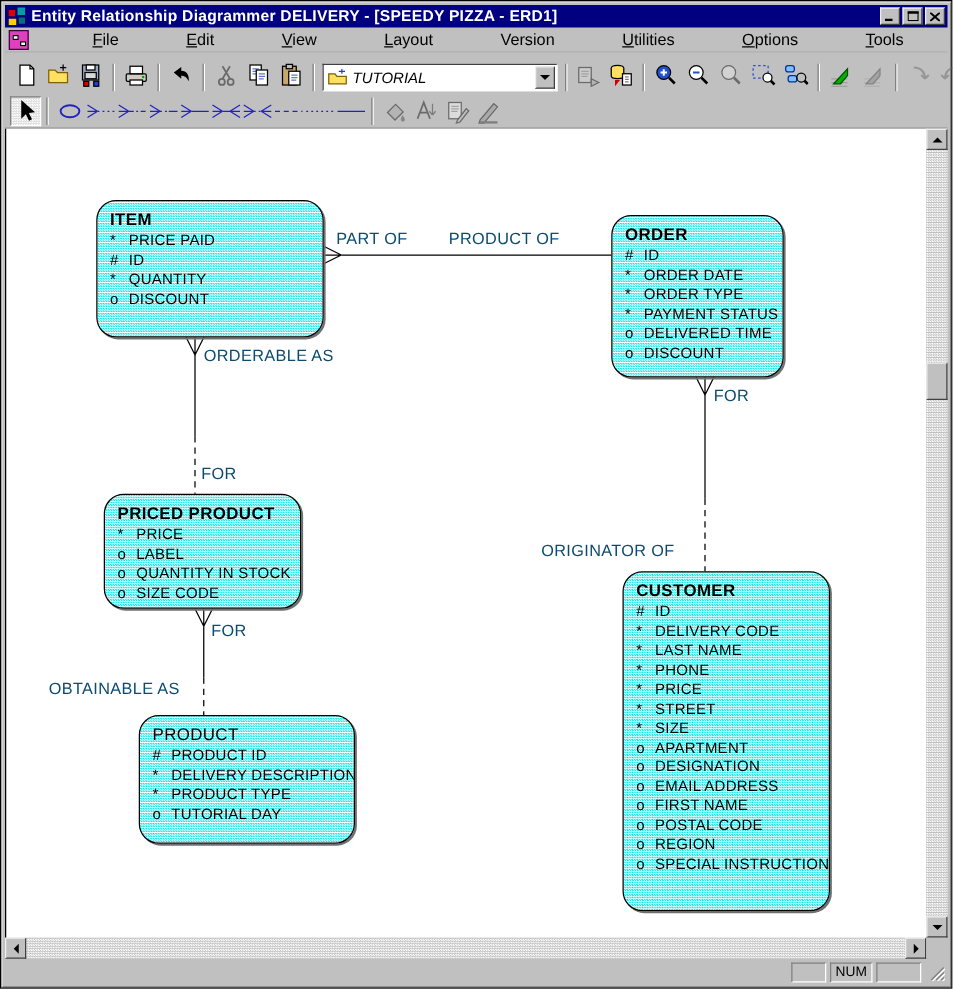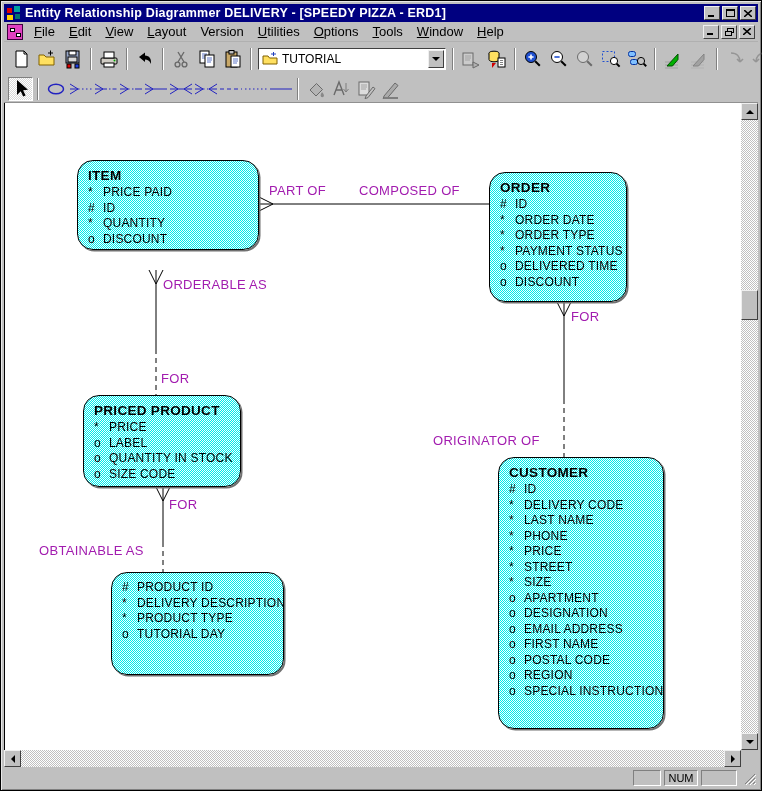--- a/index.html
+++ b/index.html
@@ -23,26 +23,26 @@
   .wbtn { width:16px; height:14px; background:#c0c0c0; border:1px solid; border-color:#efefef #404040 #404040 #efefef;
     display:flex; align-items:center; justify-content:center; }
   .wbtn svg { display:block; }
 
   
   .menubar { height:20px; display:flex; align-items:center; padding:0 2px; flex:0 0 auto; border-bottom:1px solid #b0b0b0; }
   .mdiicon { width:16px; height:16px; background:#e040c0; border:1px solid #400040; margin:0 4px 0 1px; position:relative; flex:0 0 auto; }
   .mdiicon i { position:absolute; display:block; background:#fff; }
   .mi1 { left:2px; top:3px; width:5px; height:4px; border:1px solid #000; }
   .mi2 { left:8px; top:8px; width:5px; height:4px; border:1px solid #000; background:#ffe060; }
-  .menu-item { font-size:13px; color:#000; padding:2px 7px; white-space:nowrap; }
+  .menu-item { font-size:13px; color:#000; padding:2px 7px; white-space:nowrap;margin-left:40px; }
   .menubar .spacer { flex:1 1 auto; }
   .mdibtns { display:flex; gap:2px; margin-right:1px; }
 
   
-  .toolbar { height:33px; display:flex; align-items:center; padding:2px 4px; flex:0 0 auto; }
+  .toolbar { height:33px; display:flex; align-items:flex-end; padding:2px 4px; flex:0 0 auto;font-style:italic; }
   .toolbar2 { height:28px; display:flex; align-items:center; padding:1px 4px; flex:0 0 auto; border-bottom:1px solid #909090; }
   .tbtn { width:26px; height:26px; display:flex; align-items:center; justify-content:center; flex:0 0 auto; }
   .toolbar2 .tbtn { width:25px; height:24px; }
   .tbtn.disabled { filter: grayscale(1) opacity(0.45); }
   .tbtn.pressed { border:1px solid; border-color:#808080 #fff #fff #808080;
     background: conic-gradient(#ffffff 0 25%, #d8d8d8 0 50%, #ffffff 0 75%, #d8d8d8 0) 0 0 / 2px 2px; }
   .ticon { display:flex; }
   .ticon svg { display:block; }
   .tsep { width:2px; height:22px; border-left:1px solid #808080; border-right:1px solid #fff; margin:0 4px; flex:0 0 auto; }
 
@@ -66,21 +66,21 @@
   svg.rel-lines { position:absolute; left:0; top:0; pointer-events:none; }
   svg.rel-lines * { pointer-events:stroke; }
 
   .entity { position:absolute; border:1px solid #000; border-radius:16px;
     background: conic-gradient(#00eaea 0 25%, #f4ffff 0 50%, #00eaea 0 75%, #f4ffff 0) 0 0 / 2px 2px;
     box-shadow: 1.5px 1.5px 0 #707070; padding:7px 0 0 10px; overflow:hidden; }
   .etitle { font-size:13.5px; font-weight:bold; letter-spacing:0.3px; margin-bottom:2px; white-space:nowrap; }
   .etitle.plain { font-weight:normal; }
   .attr { display:flex; font-size:12px; line-height:15.5px; letter-spacing:0.2px; white-space:nowrap; }
   .ap { width:15px; flex:0 0 auto; }
-  .rlabel { position:absolute; font-size:13px; letter-spacing:0.3px; white-space:nowrap; color:#a21caf; }
+  .rlabel { position:absolute; font-size:13px; letter-spacing:0.3px; white-space:nowrap; color:#0c4a6e; }
 
   
   .vsb { width:17px; flex:0 0 auto; display:flex; flex-direction:column; position:relative;
     background: conic-gradient(#ffffff 0 25%, #c0c0c0 0 50%, #ffffff 0 75%, #c0c0c0 0) 0 0 / 2px 2px; }
   .hsb { height:17px; flex:0 0 auto; display:flex;
     background: conic-gradient(#ffffff 0 25%, #c0c0c0 0 50%, #ffffff 0 75%, #c0c0c0 0) 0 0 / 2px 2px; }
   .sb-arrow { width:17px; height:17px; background:#c0c0c0; border:1px solid; border-color:#efefef #404040 #404040 #efefef;
     display:flex; align-items:center; justify-content:center; flex:0 0 auto; }
   .vsb .sb-flex, .hsb .sb-flex { flex:1 1 auto; }
   .sb-thumb { position:absolute; left:0; top:187px; width:17px; height:30px; background:#c0c0c0;
@@ -498,28 +498,28 @@
               <line x1="158" y1="439" x2="158" y2="469" stroke="#000" stroke-dasharray="5 4"></line>
               <path d="M151 384 L158 398 M158 384 L158 398 M165 384 L158 398" stroke="#000" fill="none"></path>
             </g>
             <g>
               <line x1="559" y1="213" x2="559" y2="296" stroke="#000"></line>
               <line x1="559" y1="296" x2="559" y2="354" stroke="#000" stroke-dasharray="5 4"></line>
               <path d="M552 199 L559 213 M559 199 L559 213 M566 199 L559 213" stroke="#000" fill="none"></path>
             </g>
           </svg>
           <div class="rlabel" style="left: 264px; top: 80px;">PART OF</div>
-          <div class="rlabel" style="left: 354px; top: 80px;">COMPOSED OF</div>
+          <div class="rlabel" style="left: 354px; top: 80px;">PRODUCT OF</div>
           <div class="rlabel" style="left: 158px; top: 174px; text-align: center;">ORDERABLE AS</div>
           <div class="rlabel" style="left: 156px; top: 268px;">FOR</div>
           <div class="rlabel" style="left: 164px; top: 394px;">FOR</div>
           <div class="rlabel" style="left: 34px; top: 440px;">OBTAINABLE AS</div>
           <div class="rlabel" style="left: 566px; top: 206px;">FOR</div>
           <div class="rlabel" style="left: 428px; top: 330px;">ORIGINATOR OF</div>
-          <div class="entity" style="left: 72px; top: 57px; width: 182px; height: 90px;">
+          <div class="entity" style="left: 72px; top: 57px; width: 182px; height: 110px;">
             <div class="etitle">ITEM</div>
             <div class="attr">
               <div class="ap">*</div>
               <div class="an">PRICE PAID</div>
             </div>
             <div class="attr">
               <div class="ap">#</div>
               <div class="an">ID</div>
             </div>
             <div class="attr">
@@ -571,20 +571,21 @@
             <div class="attr">
               <div class="ap">o</div>
               <div class="an">QUANTITY IN STOCK</div>
             </div>
             <div class="attr">
               <div class="ap">o</div>
               <div class="an">SIZE CODE</div>
             </div>
           </div>
           <div class="entity" style="left: 106px; top: 469px; width: 173px; height: 103px;">
+            <div class="etitle plain">PRODUCT</div>
             <div class="attr">
               <div class="ap">#</div>
               <div class="an">PRODUCT ID</div>
             </div>
             <div class="attr">
               <div class="ap">*</div>
               <div class="an">DELIVERY DESCRIPTION</div>
             </div>
             <div class="attr">
               <div class="ap">*</div>

